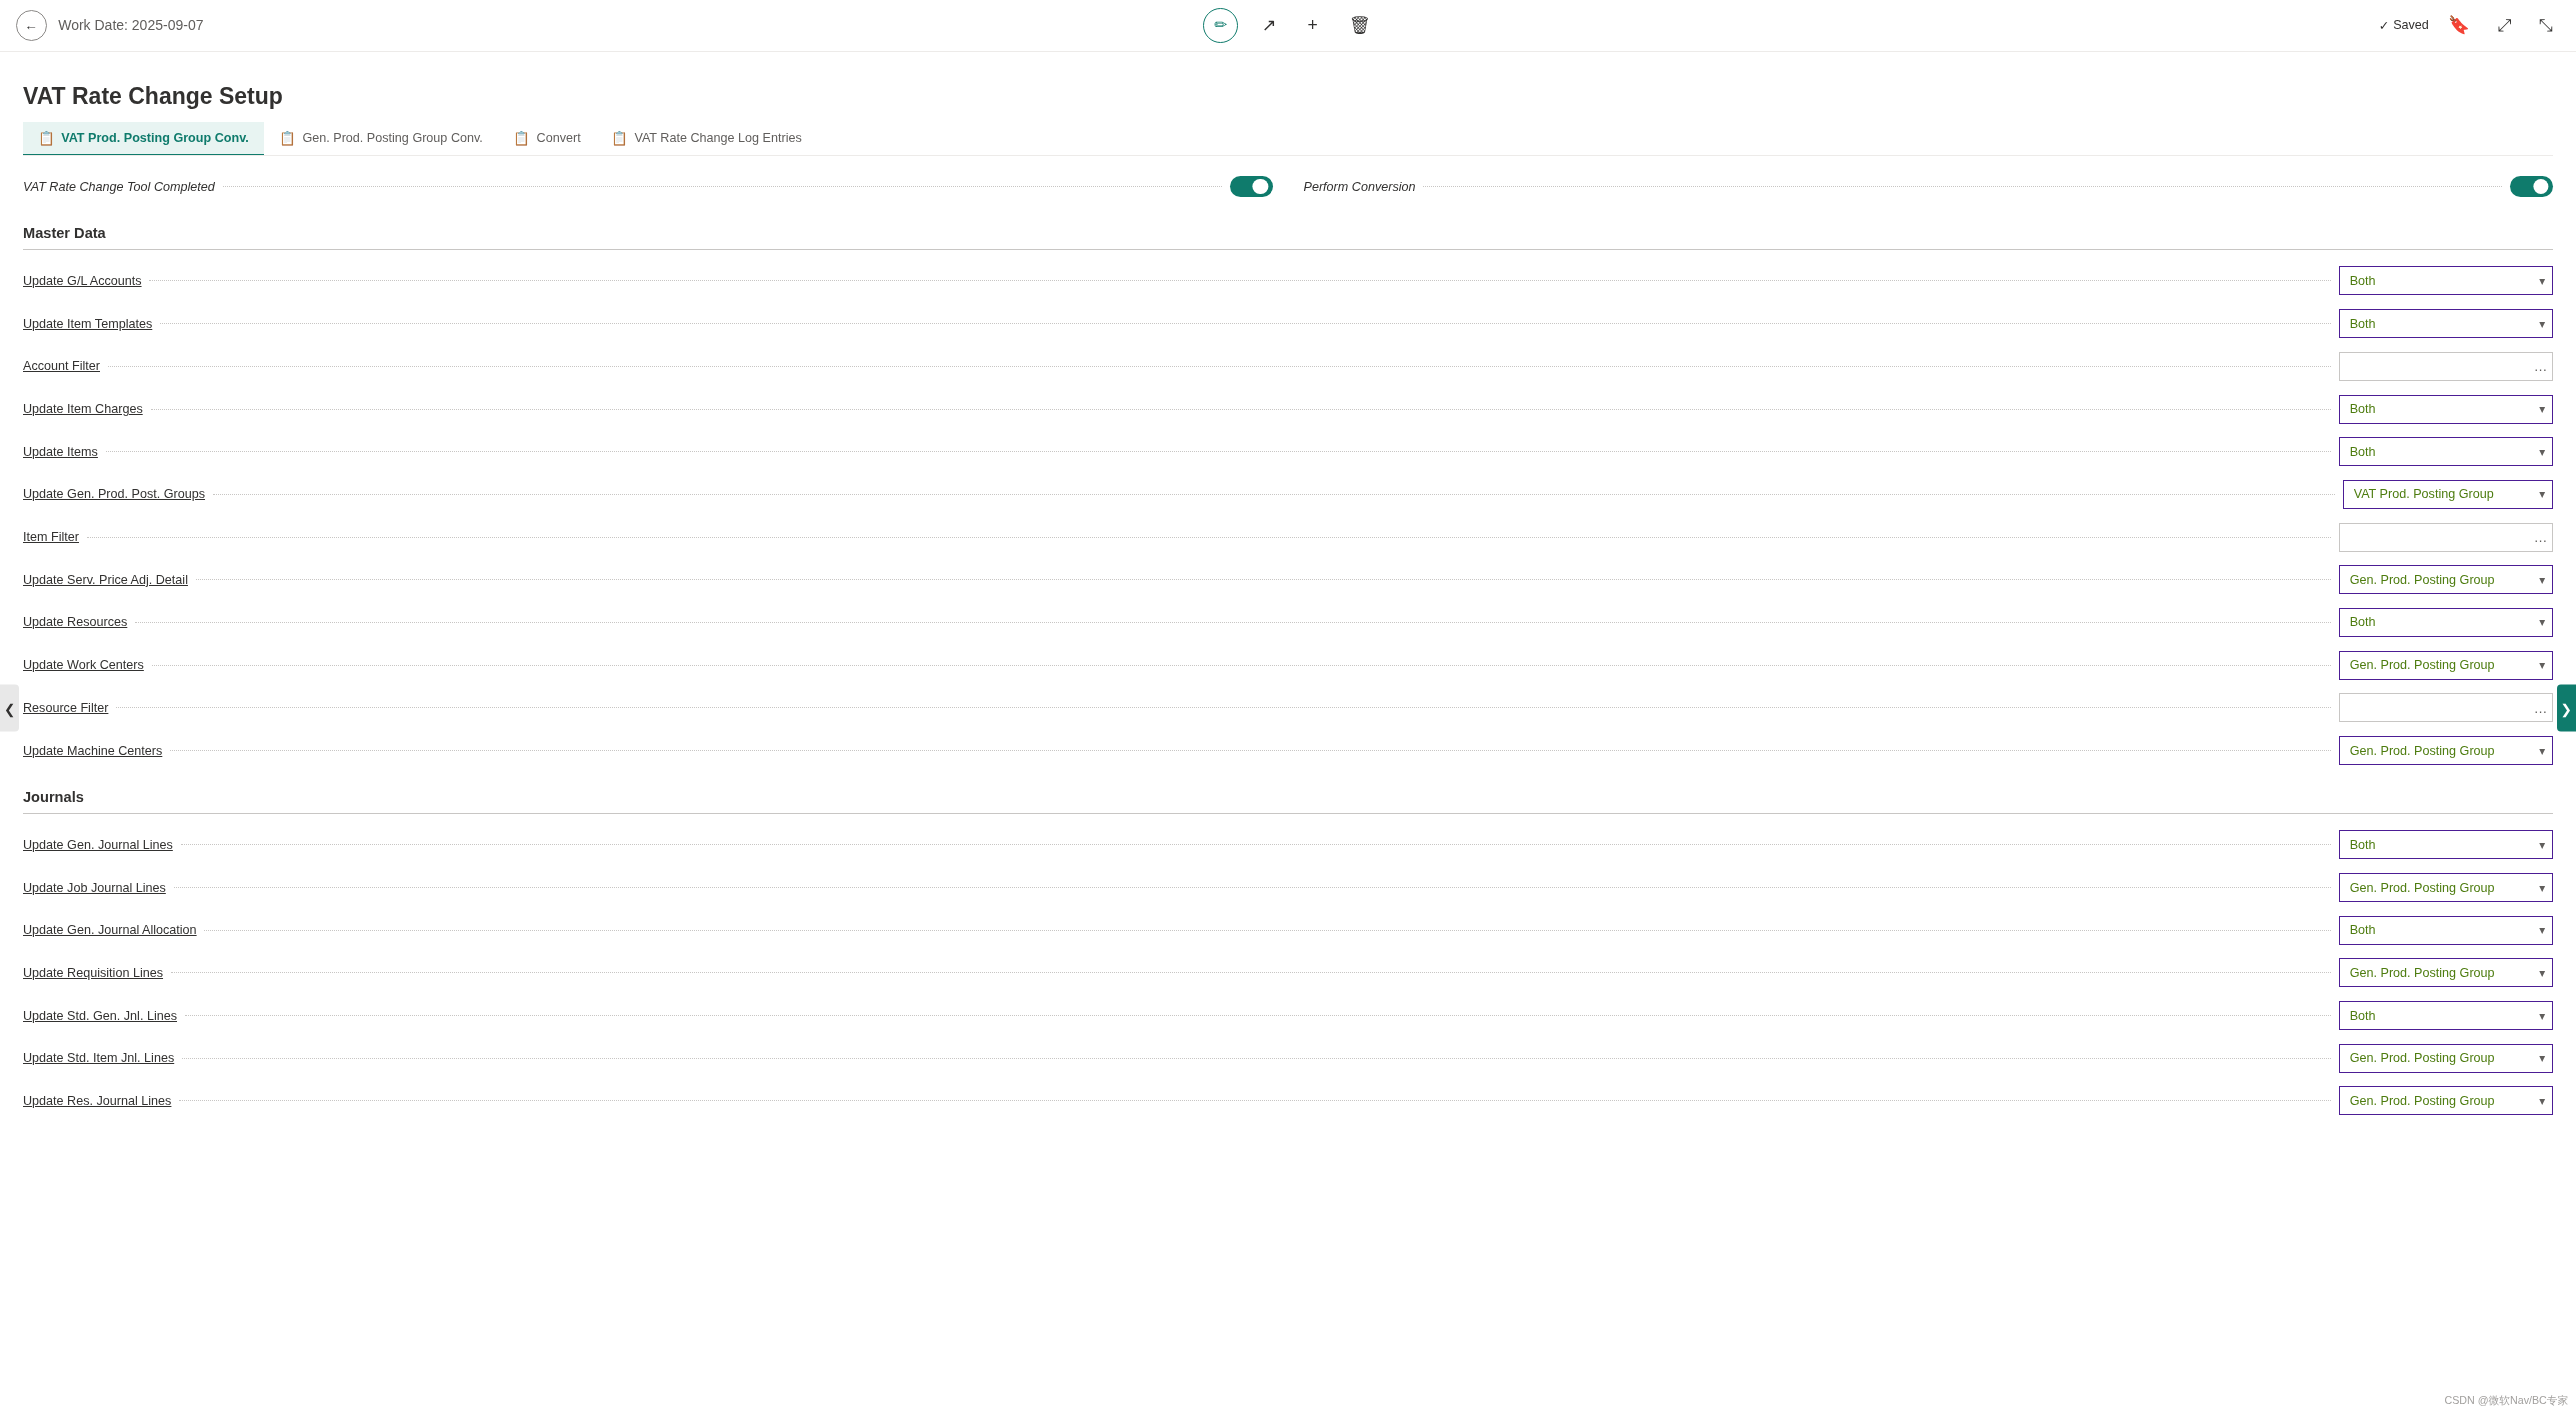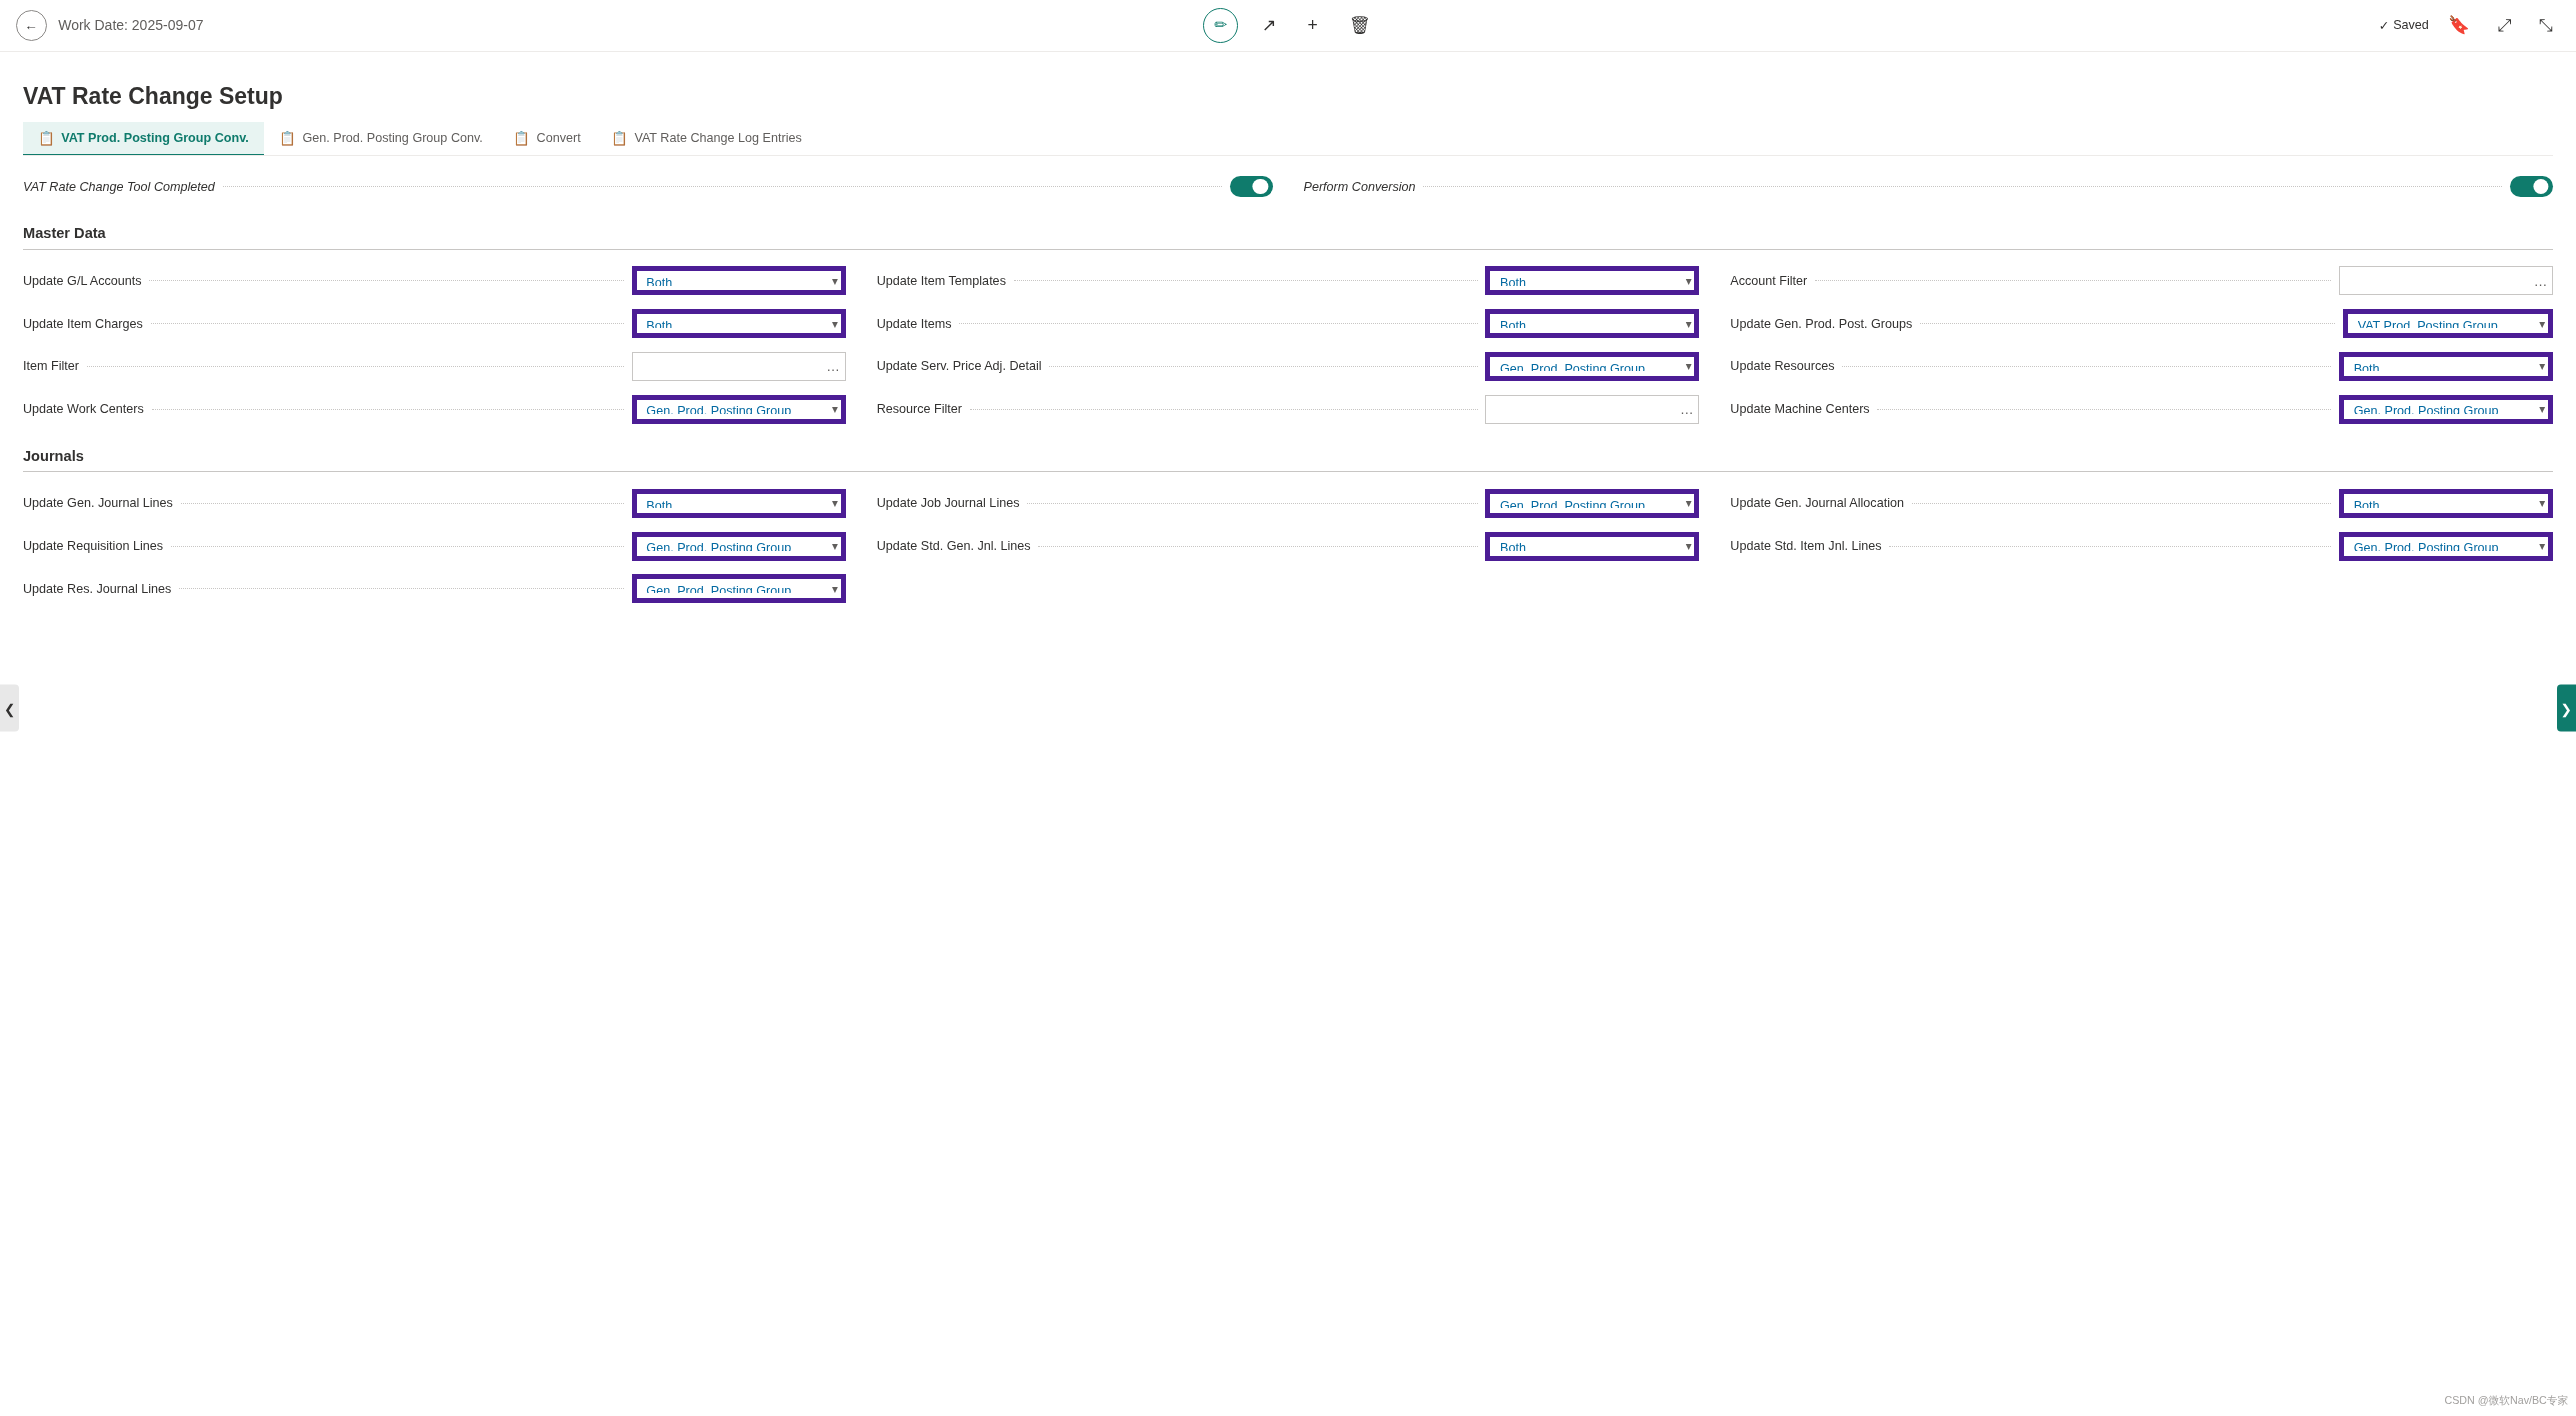--- a/index.html
+++ b/index.html
@@ -127,39 +127,40 @@
     .section-title {
       font-size: 14.6px;
       font-weight: 700;
       color: #323130;
       padding-bottom: 7.8px;
       border-bottom: 1px solid #c8c6c4;
       margin-bottom: 15.5px;
     }
     .form-grid {
       display: grid;
-      grid-template-columns: 1fr 1fr 1fr;
+      grid-template-columns: 1fr;
       gap: 11.7px 31px;
+      text-decoration: underline;
     }
     .form-row {
       display: flex;
       align-items: center;
       min-height: 31px;
     }
     .select-wrapper {
       position: relative;
       width: 100%;
     }
     .select-field {
       width: 100%;
       padding: 4.9px 29px 4.9px 9.7px;
-      border: 5px solid #4c1d95;
+      border: 1px solid #4c1d95;
       background: #fff;
       font-size: 12.6px;
-      color: #0369a1;
+      color: #4d7c0f;
       appearance: none;
       cursor: pointer;
       height: 29px;
     }
     .select-arrow {
       position: absolute;
       right: 7.8px; top: 50%;
       transform: translateY(-50%);
       pointer-events: none;
       color: #605e5c;

